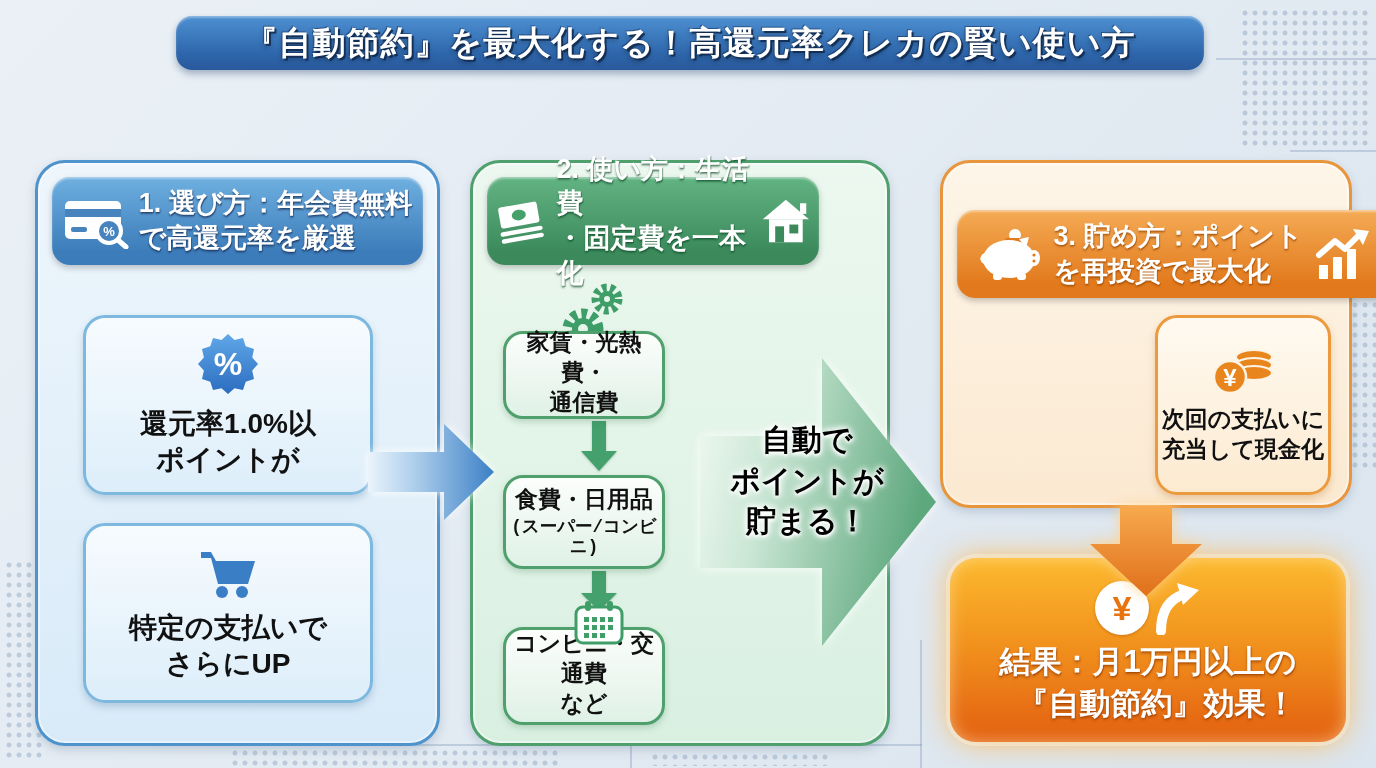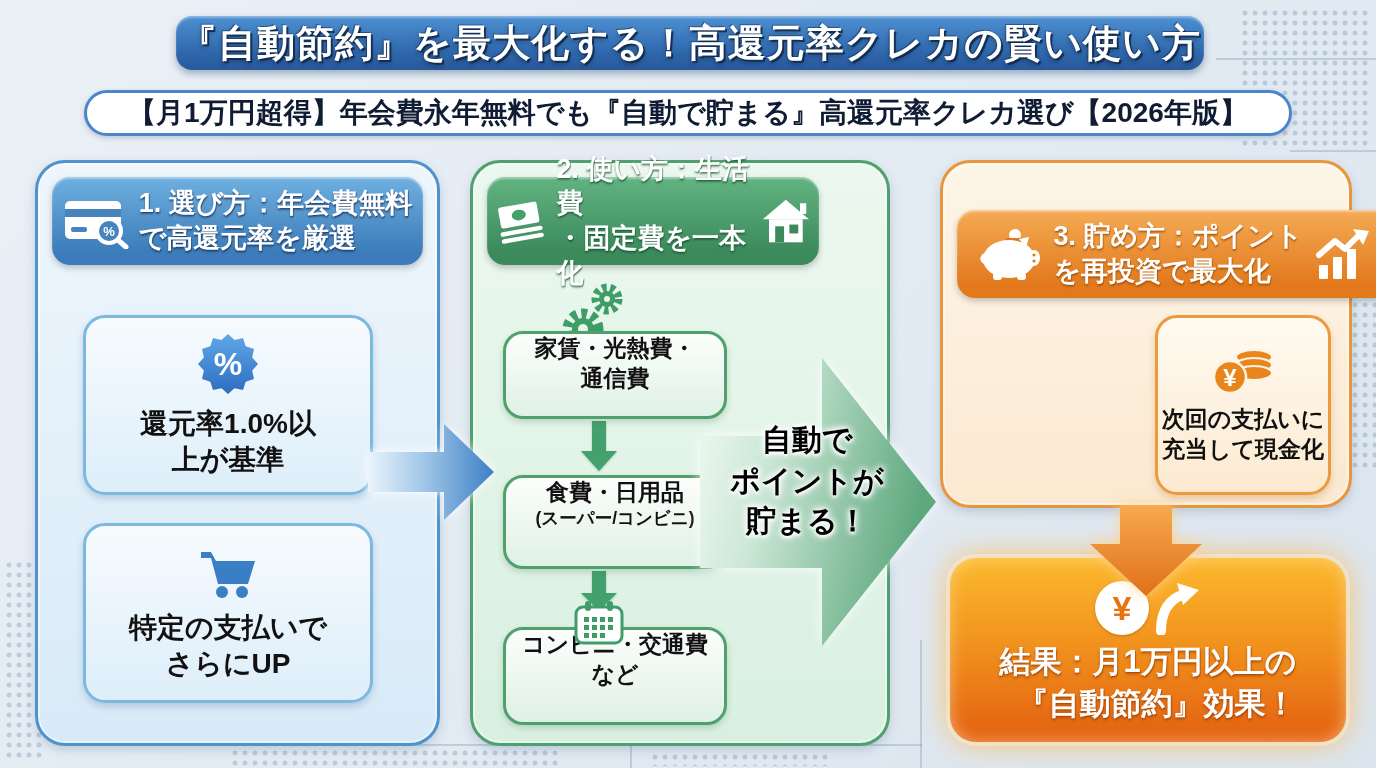--- a/index.html
+++ b/index.html
@@ -9,21 +9,21 @@
            background:linear-gradient(135deg,#eaf0f6 0%,#e2eaf2 55%,#dbe5ef 100%); }
 
   
   .dots { position:absolute; background-image:radial-gradient(rgba(125,150,180,.38) 2.2px, transparent 2.8px); background-size:10px 10px; }
   .hline,.vline { position:absolute; background:rgba(125,150,180,.35); }
 
   .title-bar { position:absolute; left:176px; top:16px; width:1028px; height:54px;
     background:linear-gradient(180deg,#4d90d2 0%,#2e66ab 70%,#29599b 100%);
     border-radius:16px; display:flex; align-items:center; justify-content:center;
     box-shadow:0 4px 7px rgba(30,60,100,.35), inset 0 2px 2px rgba(255,255,255,.35); }
-  .title-bar span { color:#fff; font-size:38px; font-weight:bold; letter-spacing:1px;
+  .title-bar span { color:#fff; font-size:33px; font-weight:bold; letter-spacing:1px;
     text-shadow:2px 2px 0 rgba(15,40,75,.85), -1px -1px 0 rgba(15,40,75,.5), 0 3px 5px rgba(0,0,0,.35); }
 
   .subtitle-bar { position:absolute; left:84px; top:90px; width:1208px; height:46px;
     background:#fff; border:3px solid #4a86c8; border-radius:23px;
     display:flex; align-items:center; justify-content:center;
     box-shadow:0 2px 5px rgba(50,80,120,.25); }
   .subtitle-bar span { color:#101c33; font-size:28px; font-weight:bold; }
 
   .panel { position:absolute; border-radius:30px; box-shadow:0 4px 10px rgba(80,110,140,.25), inset 0 0 0 2px rgba(255,255,255,.45); }
   .panel-blue  { left:35px;  top:160px; width:405px; height:586px; background:linear-gradient(180deg,#eef6fc,#d8eaf8); border:3px solid #4e93cc; }
@@ -43,24 +43,24 @@
 
   .sub-box { position:absolute; display:flex; flex-direction:column; align-items:center; justify-content:center;
     gap:10px; border-radius:22px; text-align:center; }
   .box-label { font-weight:bold; color:#111; white-space:pre-line; line-height:1.3; }
 
   .blue-box { left:45px; width:290px; height:180px; border:3px solid #7db9de;
     background:linear-gradient(180deg,#f7fbfe,#ddeefa); box-shadow:0 4px 7px rgba(90,130,165,.3); }
   .blue-box .box-label { font-size:28px; }
   .box1a { top:152px; } .box1b { top:360px; }
 
-  .flow-box { position:absolute; left:30px; width:224px; border:3px solid #4fa06c; border-radius:20px;
+  .flow-box { position:absolute; left:30px; width:162px; border:3px solid #4fa06c; border-radius:20px;
     background:linear-gradient(180deg,#fcfefc,#dff1e6); display:flex; flex-direction:column;
-    align-items:center; justify-content:flex-start; text-align:center; z-index:2;
-    box-shadow:0 3px 6px rgba(60,120,85,.25); }
+    align-items:center; justify-content:center; text-align:center; z-index:2;
+    box-shadow:0 3px 6px rgba(60,120,85,.25);font-family:Liberation Mono, monospace; }
   .flow-box .box-label { font-size:23px; }
   .flow-sub { font-weight:bold; color:#111; font-size:17.5px; line-height:1.15; }
   .fbox1 { top:168px; height:88px; } .fbox2 { top:312px; height:94px; } .fbox3 { top:464px; height:98px; }
 
   .flow-arrow { position:absolute; left:108px; z-index:1; filter:drop-shadow(0 1px 1px rgba(40,90,60,.3)); }
   .farrow1 { top:258px; } .farrow2 { top:408px; }
   .gears { position:absolute; left:80px; top:114px; z-index:1; }
   .calendar { position:absolute; left:101px; top:436px; z-index:3; }
 
   .blue-arrow { position:absolute; left:368px; top:422px; z-index:3; filter:drop-shadow(0 0 5px rgba(255,255,255,.95)); }
@@ -99,23 +99,20 @@
   <div class="dots" style="left:650px;top:752px;width:180px;height:14px;"></div>
   <div class="hline" style="left:1216px;top:58px;width:160px;height:2px;"></div>
   <div class="hline" style="left:178px;top:744px;width:744px;height:2px;"></div>
   <div class="vline" style="left:630px;top:744px;width:2px;height:24px;"></div>
   <div class="vline" style="left:920px;top:640px;width:2px;height:128px;"></div>
   <div class="hline" style="left:1290px;top:150px;width:86px;height:2px;"></div>
 
   <div class="title-bar">
     <span>『自動節約』を最大化する！高還元率クレカの賢い使い方</span>
   </div>
-  <div class="subtitle-bar">
-    <span>【月1万円超得】年会費永年無料でも『自動で貯まる』高還元率クレカ選び【2026年版】</span>
-  </div>
 
   <div class="panel panel-blue">
     <div class="panel-header header-blue">
       <svg width="66" height="56" viewBox="0 0 66 56">
         <rect x="2" y="8" width="56" height="38" rx="5" fill="#fff"></rect>
         <rect x="2" y="16" width="56" height="8" fill="#4784bd"></rect>
         <rect x="8" y="34" width="16" height="5" rx="2" fill="#4784bd"></rect>
         <circle cx="46" cy="38" r="12" fill="#4784bd" stroke="#fff" stroke-width="4"></circle>
         <text x="46" y="43" text-anchor="middle" font-size="13" font-weight="bold" fill="#fff">%</text>
         <line x1="55" y1="47" x2="63" y2="54" stroke="#fff" stroke-width="5" stroke-linecap="round"></line>
@@ -129,21 +126,21 @@
         <defs>
             <linearGradient id="gseal" x1="0" y1="0" x2="0" y2="1">
           <stop offset="0" stop-color="#5fa8e8"></stop>
               <stop offset="1" stop-color="#2c6cc0"></stop>
             </linearGradient>
           </defs>
         <polygon fill="url(#gseal)" points="62,32 56.2,38.5 58,47 49.7,49.7 47,58 38.5,56.2 32,62 25.5,56.2 17,58 14.3,49.7 6,47 7.9,38.5 2,32 7.9,25.5 6,17 14.3,14.3 17,6 25.5,7.9 32,2 38.5,7.9 47,6 49.7,14.3 58,17 56.2,25.5"></polygon>
         <text x="32" y="43" text-anchor="middle" font-size="32" font-weight="bold" fill="#fff">%</text>
       </svg>
       <div class="box-label">還元率1.0%以
-上が基準</div>
+ポイントが</div>
     </div>
 
     <div class="sub-box blue-box box1b">
       <svg width="62" height="56" viewBox="0 0 62 56">
         <path d="M4 8 h10 l5 9 h39 l-7 23 h-30 L14 14 H4 z" fill="#3a7ec6"></path>
         <circle cx="25" cy="48" r="6" fill="#3a7ec6"></circle>
         <circle cx="45" cy="48" r="6" fill="#3a7ec6"></circle>
       </svg>
       <div class="box-label">特定の支払いで
 さらにUP</div>

